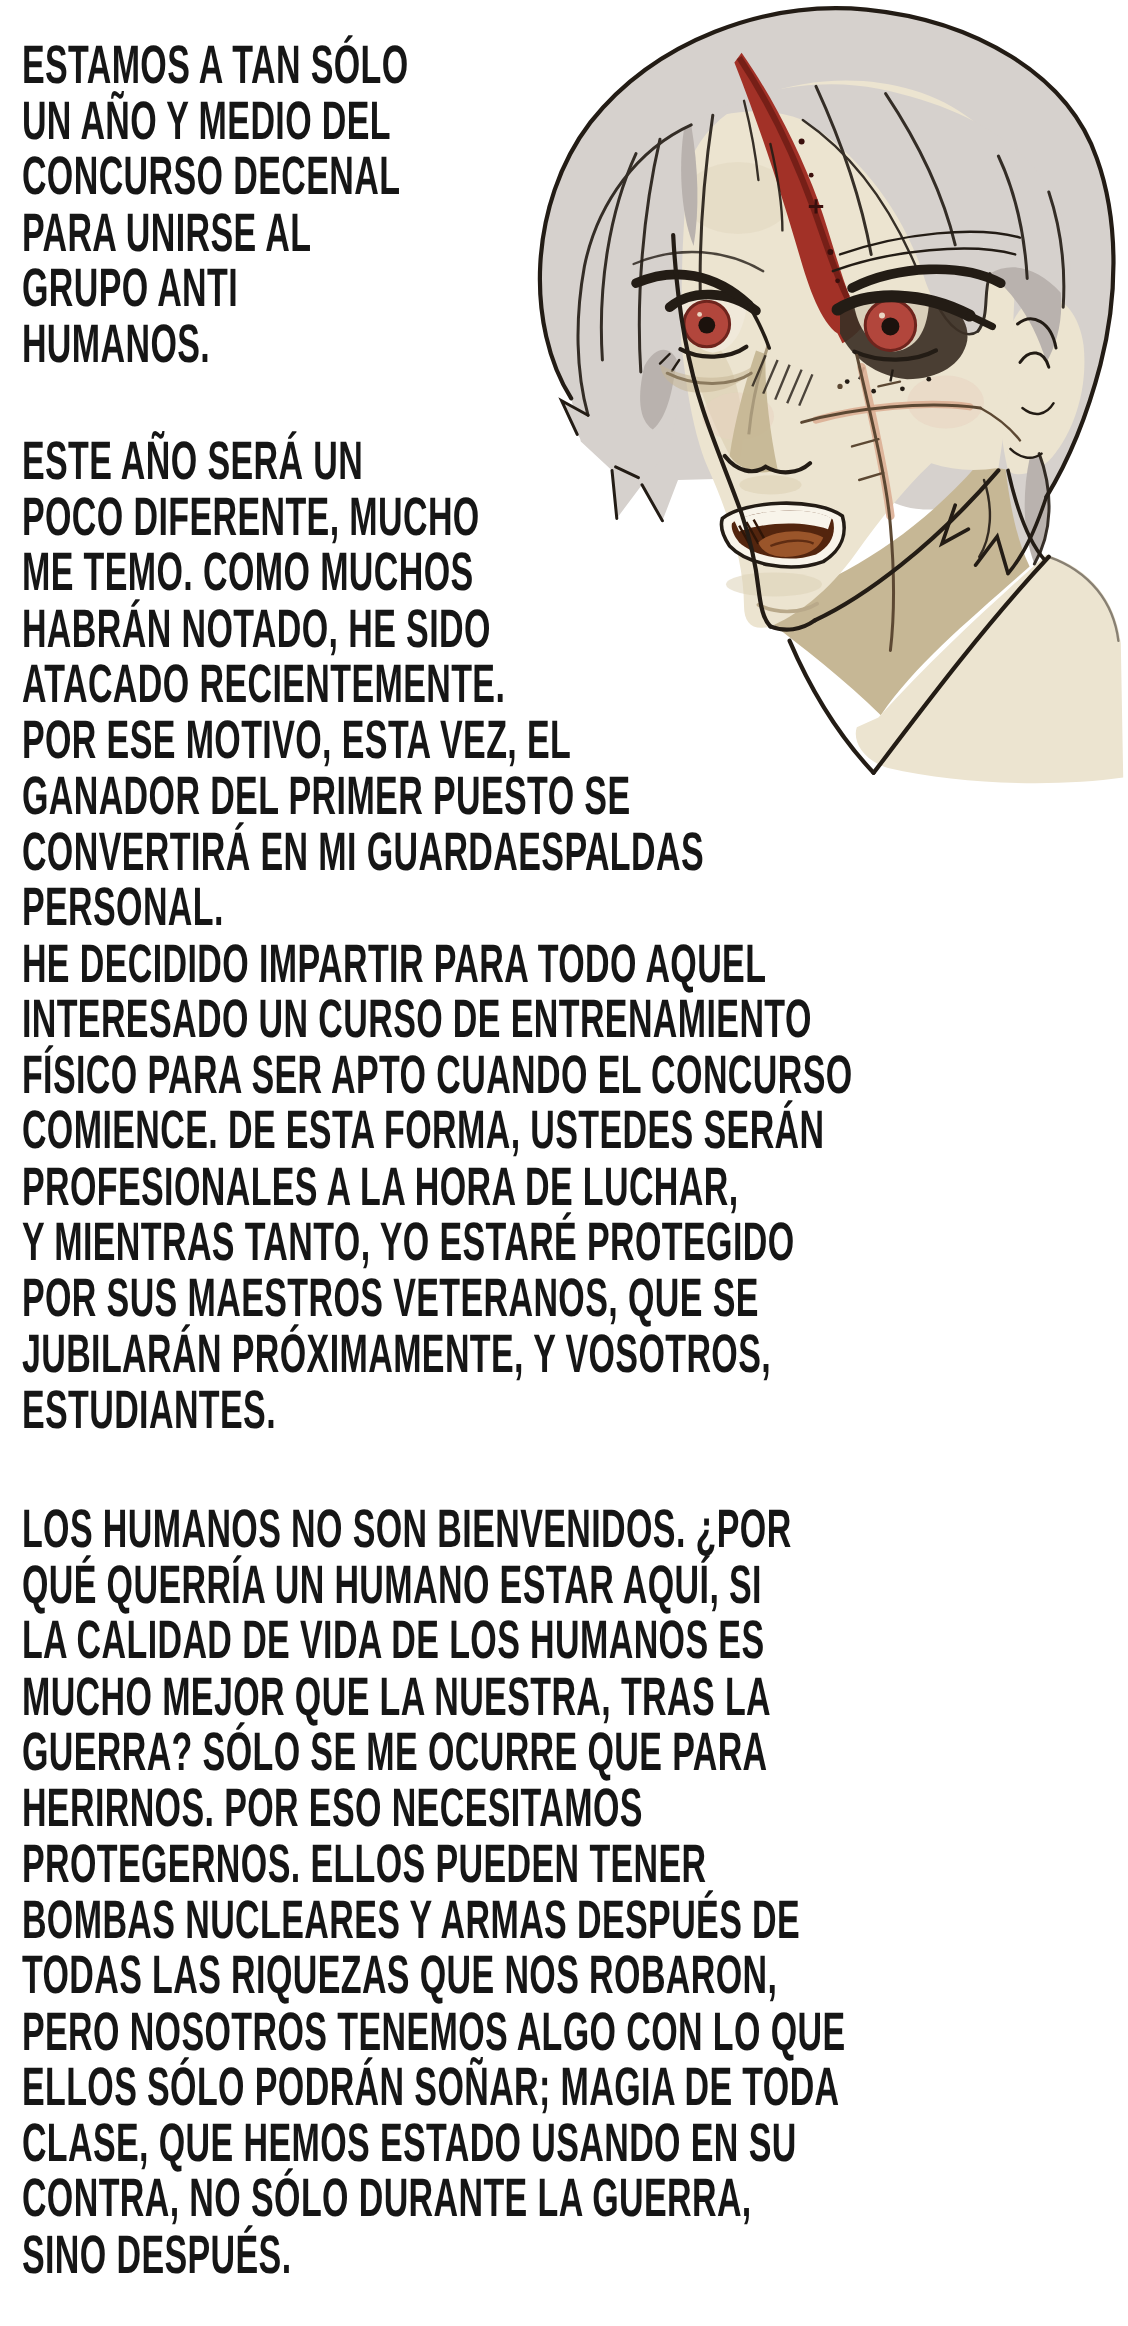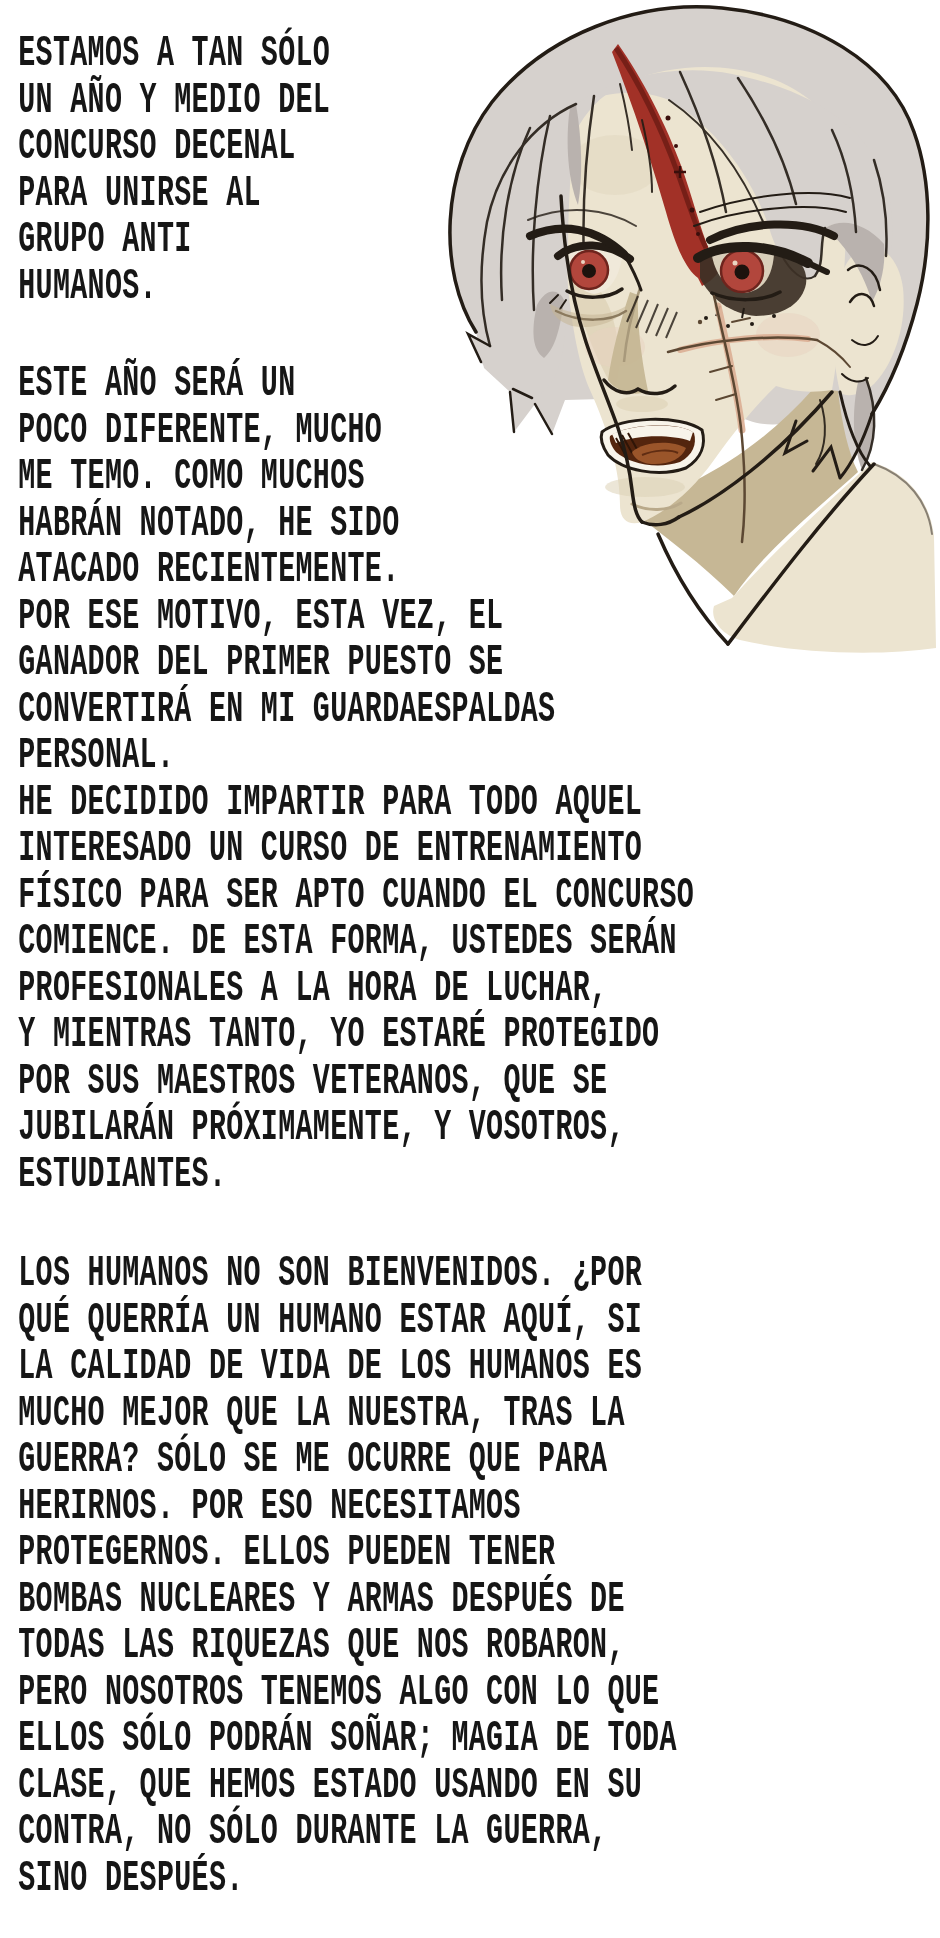--- a/index.html
+++ b/index.html
@@ -2,21 +2,21 @@
 <html style="--skin: #ece4d0; --skinShadow: #c6b795; --skinSoft: #ddd2b6; --blush: #e7d2bf; --hair: #d6d1cd; --hairShadow: #b9b2ae; --outline: #231c15; --streak: #a23127; --streakDark: #6f1c15; --streakMark: #3a0f0c; --iris: #b2463c; --irisRing: #6e241d; --pupil: #1c120d; --socket: #3c3025; --scleraLeft: #f0e9da; --scleraRight: #d9cfba; --mouthInterior: #53250e; --teeth: #f8f4ea; --tongue: #9a552a; --bagLine: #8b7a5e; --bridgeLine: #a8997b; --scarLine: #5c4833; --scarPink: #dcae94; --pageBg: #ffffff; --textColor: #161616;"><head>
 <meta charset="utf-8">
 <style>
   html,body{margin:0;padding:0;}
   body{background:#888;}
   .page{
     position:relative;
     width:940px;height:1938px;
     background:var(--pageBg,#fff);
     overflow:hidden;
-    font-family:Liberation Mono, monospace;
+    font-family:Liberation Sans, sans-serif;
   }
   .portrait{
     position:absolute;left:380px;top:0;
     width:560px;height:660px;
   }
   .tblock{
     position:absolute;left:0;
     width:1492px;
     padding-left:29px;
     transform:scaleX(0.63);

